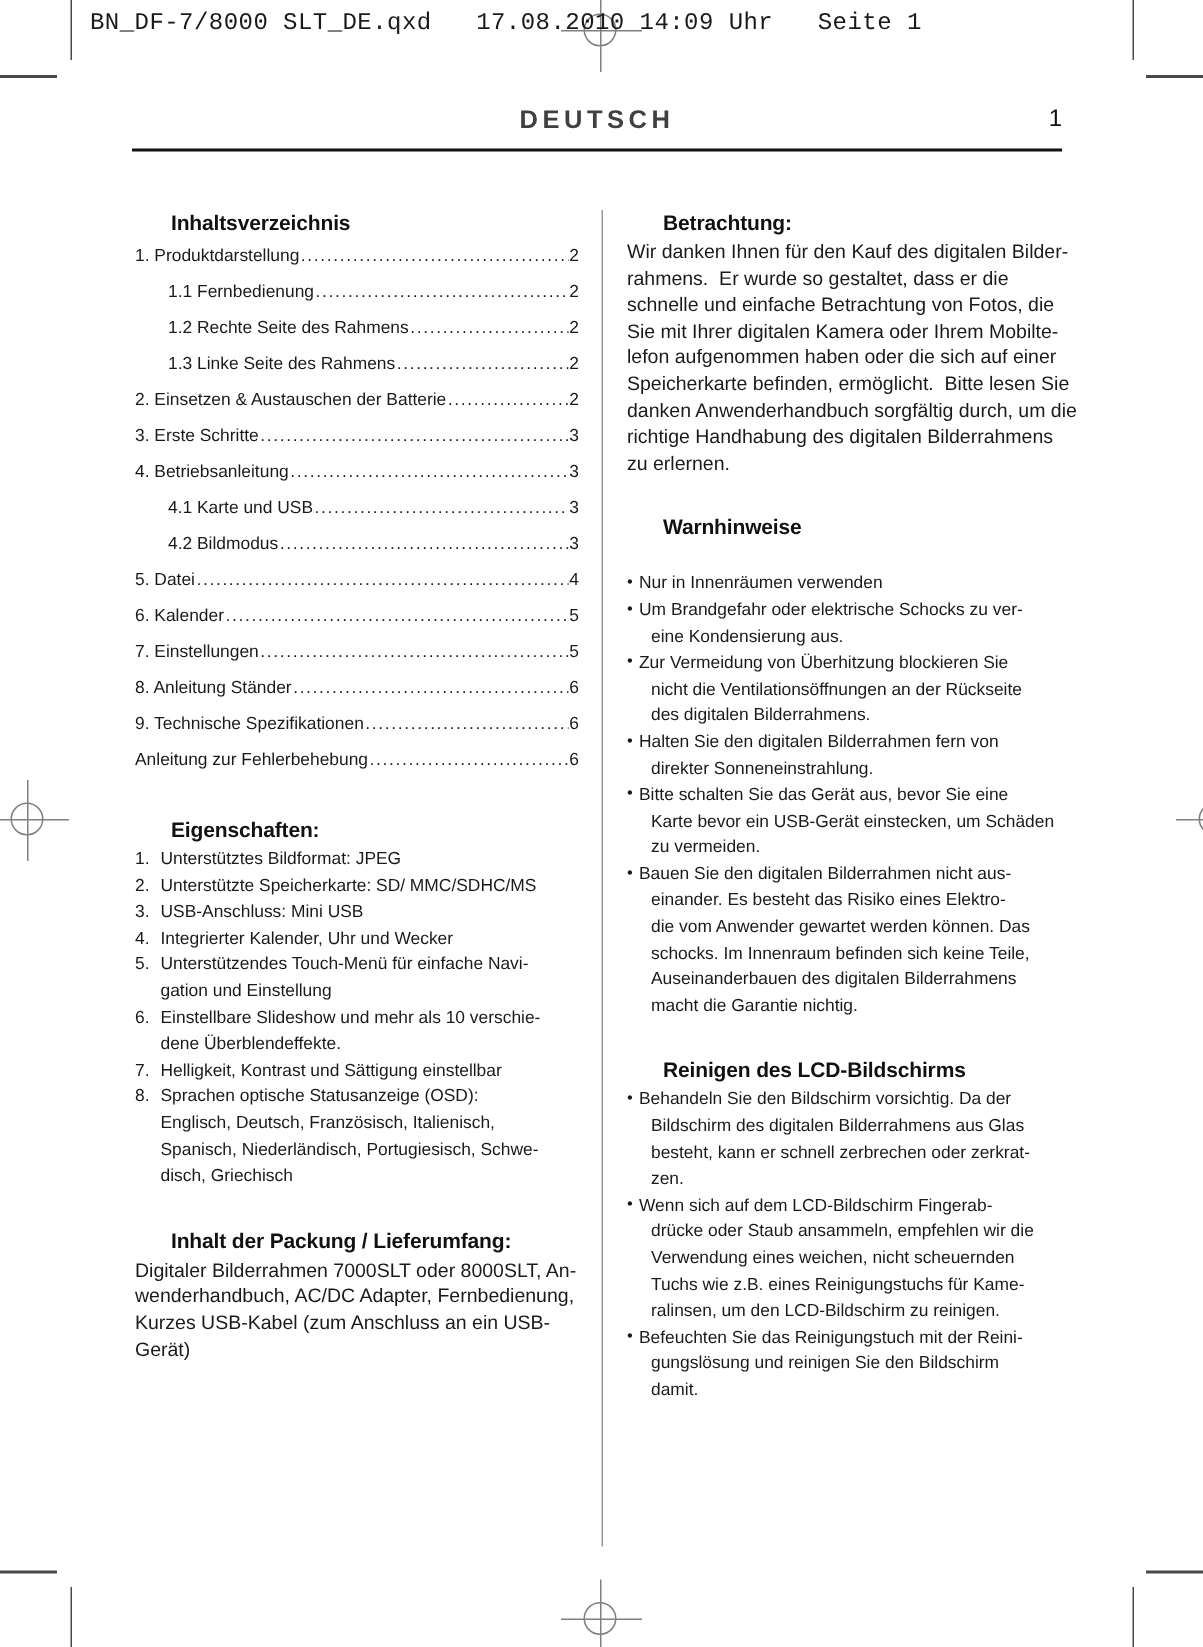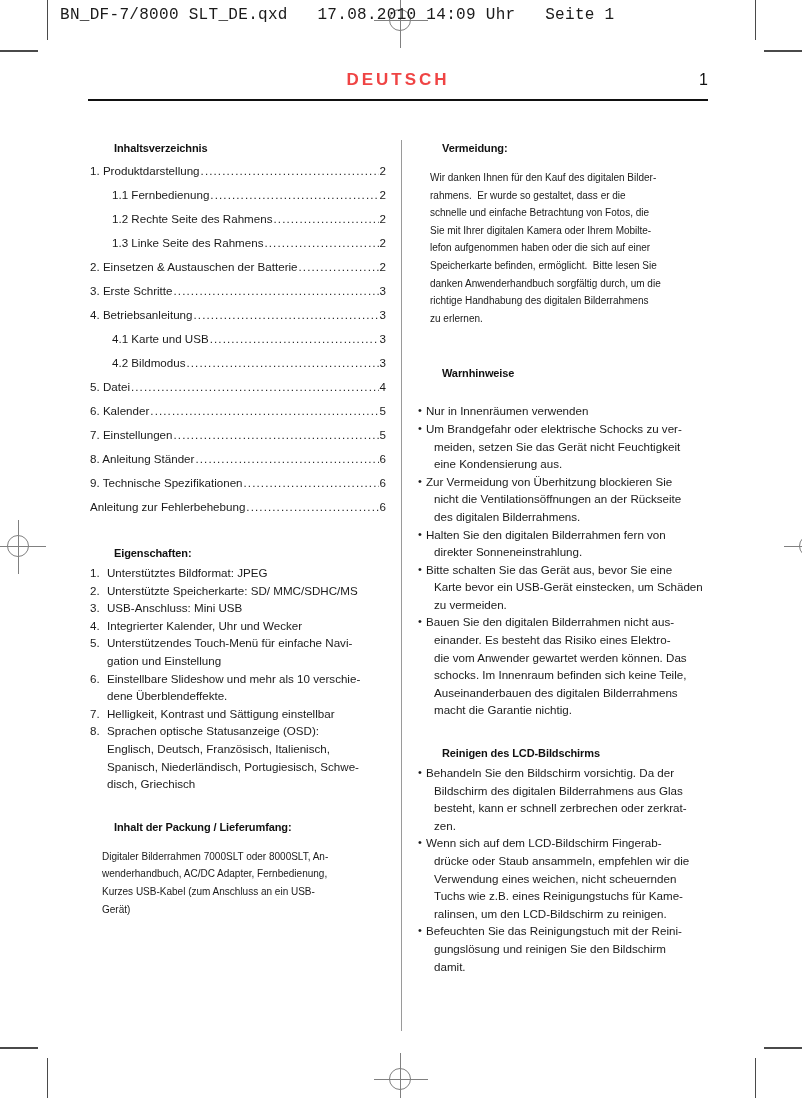--- a/index.html
+++ b/index.html
@@ -73,21 +73,21 @@
   }
   .header-title {
     position: absolute;
     left: 0;
     top: 0;
     width: 100%;
     text-align: center;
     font-weight: bold;
     font-size: 17px;
     letter-spacing: 3px;
-    color: #ef4444;
+    color: #404040;
   }
   .header-page {
     position: absolute;
     right: 0;
     top: 1px;
     font-size: 16px;
     color: #111;
   }
   .header-rule {
     position: absolute;
@@ -112,21 +112,21 @@
     position: absolute;
     left: 401px;
     top: 140px;
     width: 1px;
     height: 891px;
     background: #9a9a9a;
   }
 
   h2.sec {
     margin: 0 0 2px 0;
-    font-size: 11px;
+    font-size: 14px;
     font-weight: bold;
     line-height: 17px;
     letter-spacing: -0.1px;
     color: #111;
     padding-left: 24px;
   }
   .gap-lg { height: 26px; }
   .gap-md { height: 18px; }
 
   
@@ -175,22 +175,22 @@
   }
   ul.bullist > li .b {
     flex: 0 0 8px;
     font-size: 11px;
   }
   ul.bullist > li .txt {
     flex: 1 1 auto;
   }
 
   p.para {
-    margin: 12px;
-    font-size: 10px;
+    margin: 0;
+    font-size: 13px;
     line-height: 17.6px;
   }
   .ln { display: block; white-space: pre; }
   .ln.hang { padding-left: 8px; }
 </style>
 </head>
 <body>
 
 <div class="page">
 
@@ -382,21 +382,21 @@
         <span class="ln">Digitaler Bilderrahmen 7000SLT oder 8000SLT, An-</span>
         <span class="ln">wenderhandbuch, AC/DC Adapter, Fernbedienung,</span>
         <span class="ln">Kurzes USB-Kabel (zum Anschluss an ein USB-</span>
         <span class="ln">Gerät)</span>
       </p>
 
   </div>
 
   <div class="col col-right">
 
-    <h2 class="sec">Vermeidung:</h2>
+    <h2 class="sec">Betrachtung:</h2>
     <p class="para" id="intro-text">
         <span class="ln">Wir danken Ihnen für den Kauf des digitalen Bilder-</span>
         <span class="ln">rahmens.  Er wurde so gestaltet, dass er die</span>
         <span class="ln">schnelle und einfache Betrachtung von Fotos, die</span>
         <span class="ln">Sie mit Ihrer digitalen Kamera oder Ihrem Mobilte-</span>
         <span class="ln">lefon aufgenommen haben oder die sich auf einer</span>
         <span class="ln">Speicherkarte befinden, ermöglicht.  Bitte lesen Sie</span>
         <span class="ln">danken Anwenderhandbuch sorgfältig durch, um die</span>
         <span class="ln">richtige Handhabung des digitalen Bilderrahmens</span>
         <span class="ln">zu erlernen.</span>
@@ -412,21 +412,20 @@
         <li>
           <span class="b">•</span>
           <span class="txt">
             <span class="ln">Nur in Innenräumen verwenden</span>
           </span>
         </li>
         <li>
           <span class="b">•</span>
           <span class="txt">
             <span class="ln">Um Brandgefahr oder elektrische Schocks zu ver-</span>
-            <span class="ln hang">meiden, setzen Sie das Gerät nicht Feuchtigkeit</span>
             <span class="ln hang">eine Kondensierung aus.</span>
           </span>
         </li>
         <li>
           <span class="b">•</span>
           <span class="txt">
             <span class="ln">Zur Vermeidung von Überhitzung blockieren Sie</span>
             <span class="ln hang">nicht die Ventilationsöffnungen an der Rückseite</span>
             <span class="ln hang">des digitalen Bilderrahmens.</span>
           </span>

